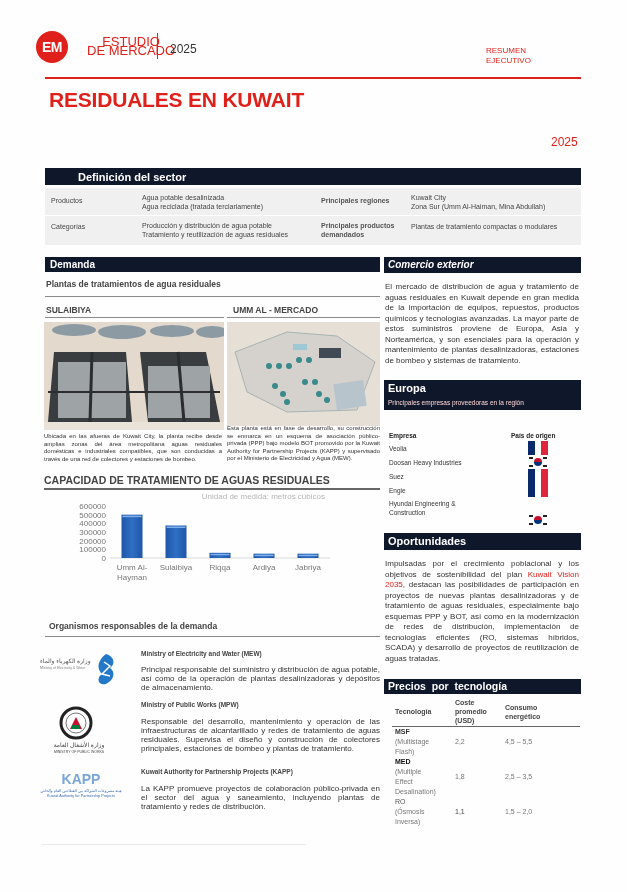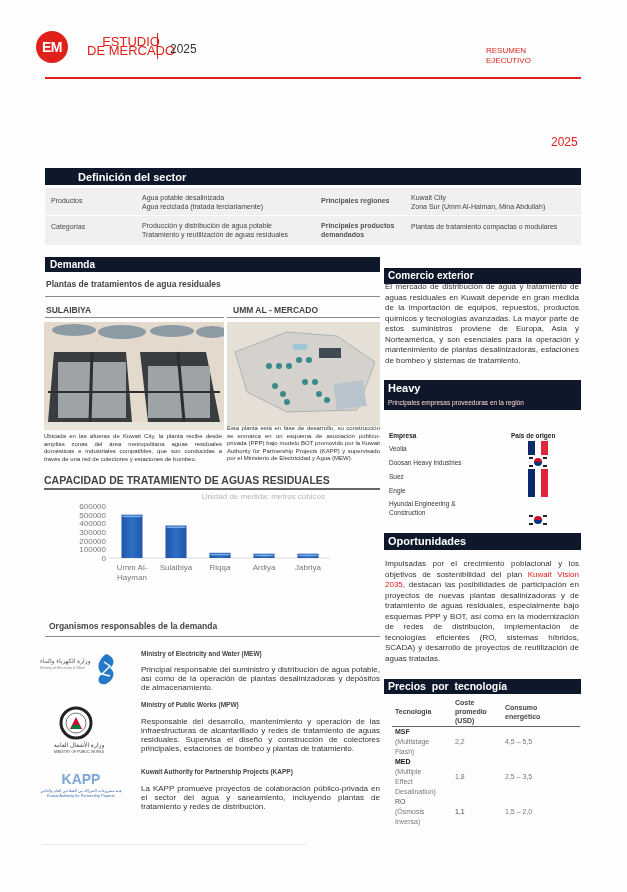--- a/index.html
+++ b/index.html
@@ -73,20 +73,21 @@
 </div>
 <div class="abs logo-sep"></div>
 <div class="abs logo-year">2025</div>
 <div class="abs resumen">
   <div>RESUMEN</div>
   <div>EJECUTIVO</div>
 </div>
 <div class="abs rule" style="left:45px;top:77px;width:536px;"></div>
 
 <div class="abs title">
+  <div>RESIDUALES EN KUWAIT</div>
 </div>
 <div class="abs title-year">2025</div>
 
 <div class="abs bar bar-def">Definición del sector</div>
 <div class="abs def-row" style="top:188px;height:27px;">
   <span style="left:6px;top:8px;">Productos</span>
   <span style="left:97px;top:5px;">
     <div>Agua potable desalinizada</div>
     <div>Agua reciclada (tratada terciariamente)</div>
   </span>
@@ -239,25 +240,25 @@
     <text x="41" y="16" font-size="14" fill="#7aa7d6" text-anchor="middle" font-weight="bold">KAPP</text>
     <text x="41" y="24" font-size="3.8" fill="#3a6ab0" text-anchor="middle">هيئة مشروعات الشراكة بين القطاعين العام والخاص</text>
     <text x="41" y="29" font-size="3.8" fill="#3a6ab0" text-anchor="middle">Kuwait Authority for Partnership Projects</text>
   </svg>
 </div>
 <div class="abs org-name" style="left:141px;top:768px;">Kuwait Authority for Partnership Projects (KAPP)</div>
 <div class="abs org-text" style="left:141px;top:784px;width:239px;">La KAPP promueve proyectos de colaboración público-privada en el sector del agua y saneamiento, incluyendo plantas de tratamiento y redes de distribución.</div>
 
 <div class="abs foot-rule"></div>
 
-<div class="abs bar bar-right" style="top:268px;">Comercio exterior</div>
+<div class="abs bar bar-right" style="top:257px;font-style:italic;">Comercio exterior</div>
 <div class="abs rtext" style="top:282px;">El mercado de distribución de agua y tratamiento de aguas residuales en Kuwait depende en gran medida de la importación de equipos, repuestos, productos químicos y tecnologías avanzadas. La mayor parte de estos suministros proviene de Europa, Asia y Norteamérica, y son esenciales para la operación y mantenimiento de plantas desalinizadoras, estaciones de bombeo y sistemas de tratamiento.</div>
 
 <div class="abs bar" style="left:384px;top:380px;width:197px;height:30px;">
-  <div style="position:absolute;left:4px;top:2px;font-size:11px;">Heavy</div>
+  <div style="position:absolute;left:4px;top:2px;font-size:11px;">Europa</div>
   <div style="position:absolute;left:4px;top:19px;font-size:6.5px;font-weight:normal;color:#ffd7d5;">Principales empresas proveedoras en la región</div>
 </div>
 
 <div class="abs sup-row" style="top:432px;font-weight:bold;color:#222;">Empresa</div>
 <div class="abs sup-row" style="left:511px;top:432px;font-weight:bold;color:#222;">País de origen</div>
 
 <div class="abs sup-row" style="top:445px;">Veolia</div>
 <div class="abs sup-row" style="top:459px;">Doosan Heavy Industries</div>
 <div class="abs sup-row" style="top:473px;">Suez</div>
 <div class="abs sup-row" style="top:487px;">Engie</div>

